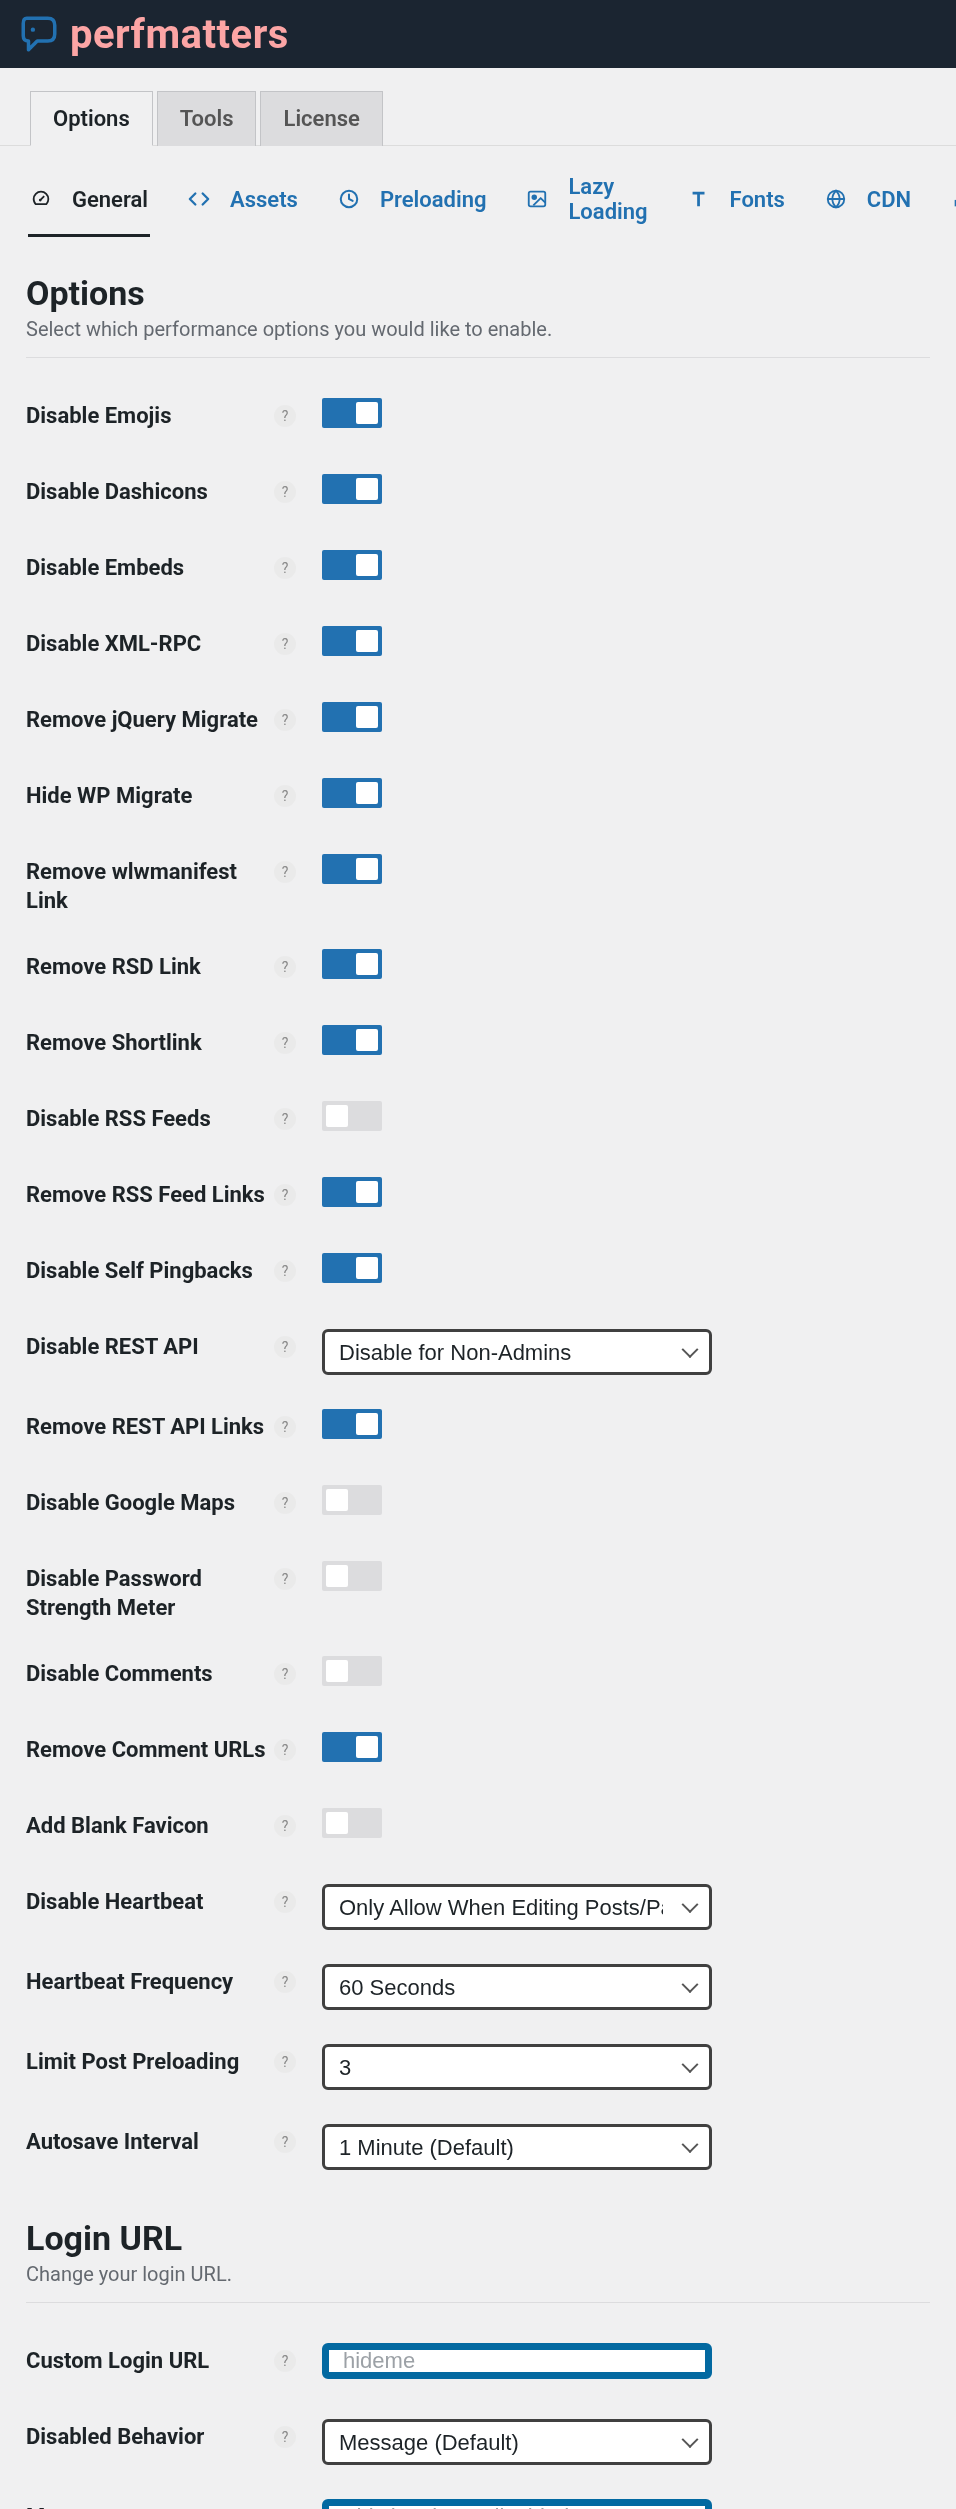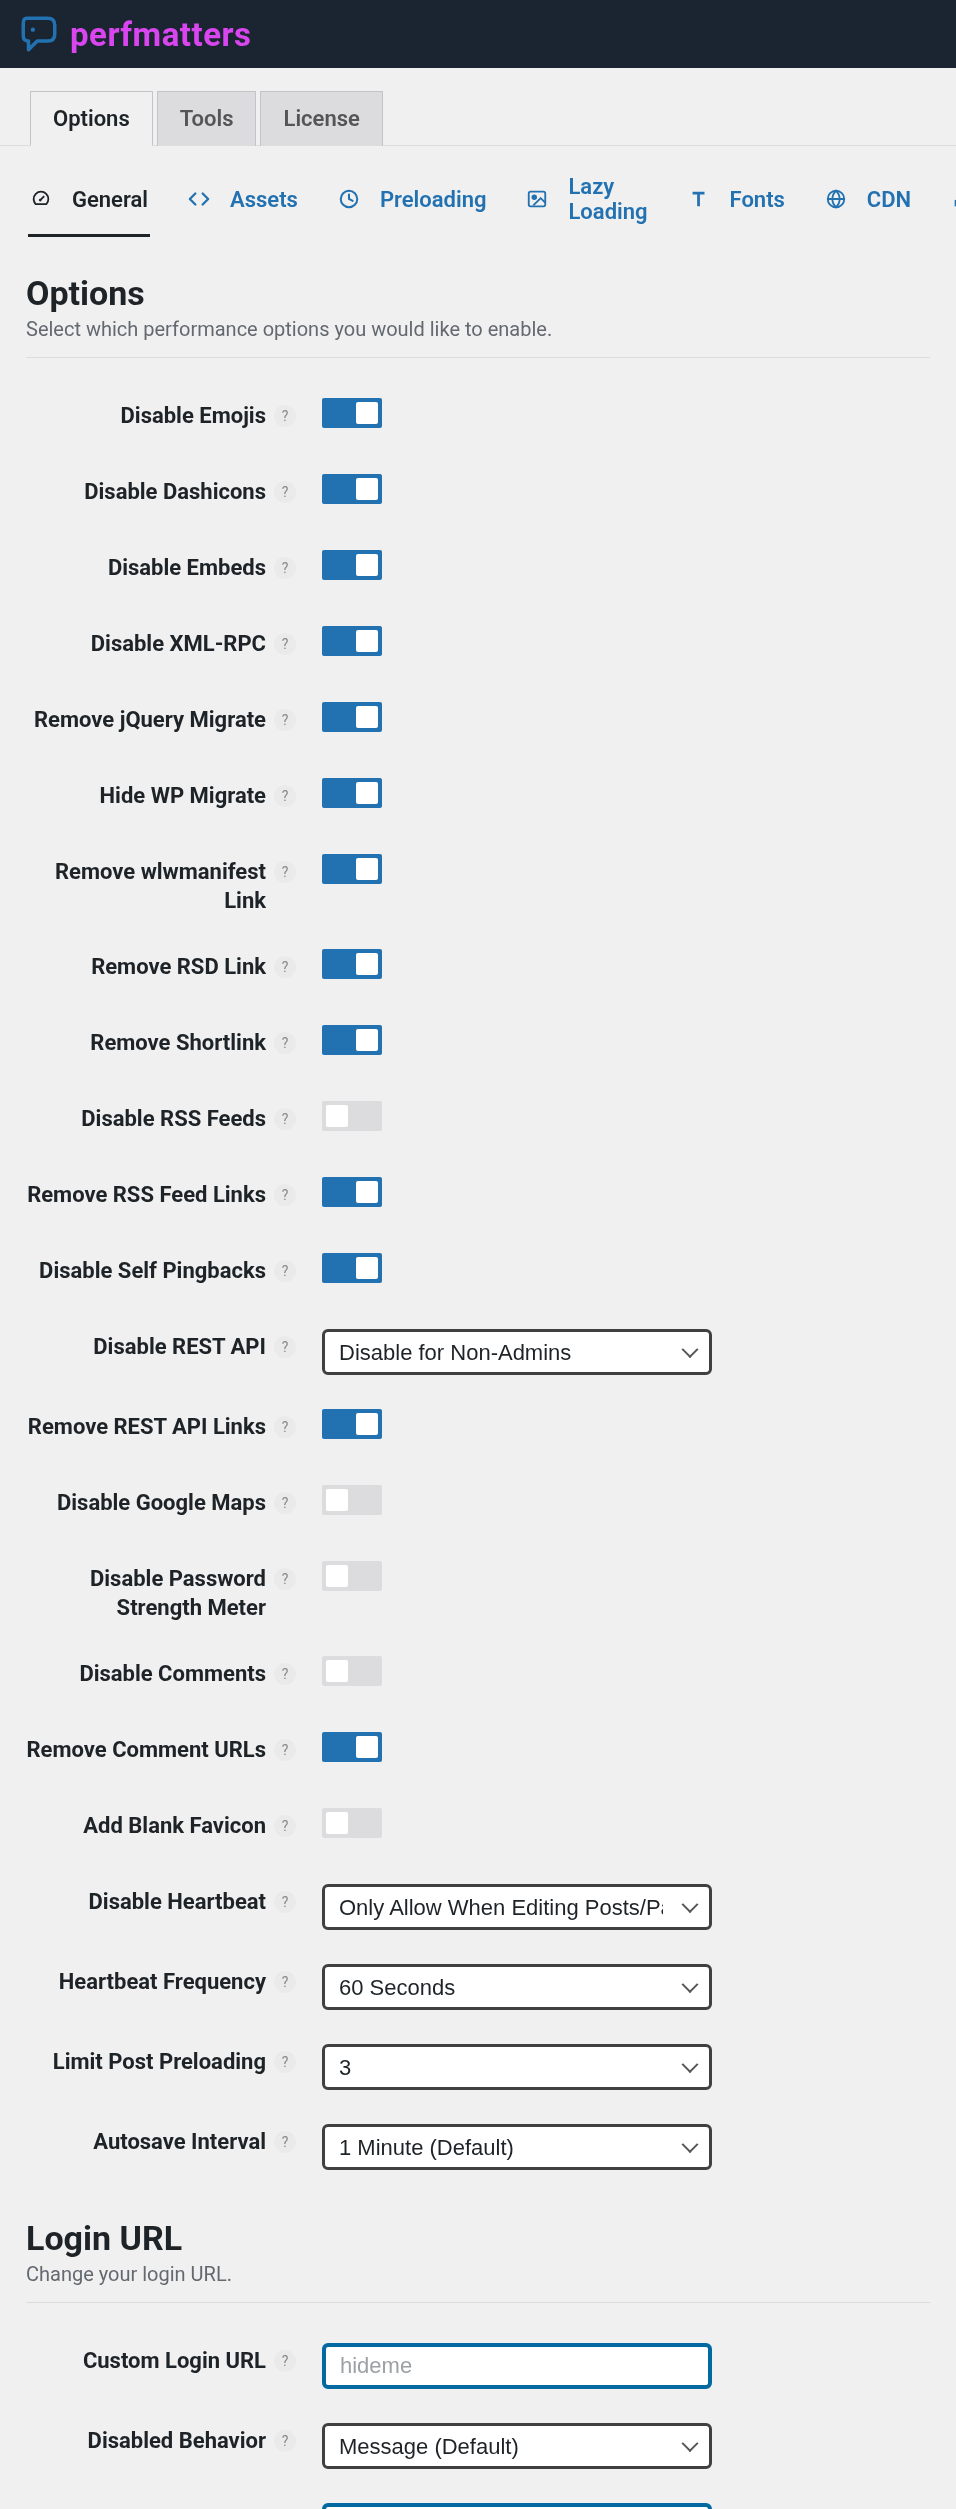--- a/index.html
+++ b/index.html
@@ -24,22 +24,22 @@
     gap: 10px;
   }
   .logo-icon {
     width: 42px;
     height: 42px;
     display: inline-flex;
     align-items: center;
     justify-content: center;
   }
   .logo-text {
-    color: #d946ef;
-    font-size: 33px;
+    color: #fca5a5;
+    font-size: 40px;
     font-weight: 700;
     letter-spacing: 0.5px;
   }
   
   .main-tabs {
     display: flex;
     padding: 22px 0 0 30px;
     gap: 4px;
     border-bottom: 1px solid #dcdcdc;
     position: relative;
@@ -115,21 +115,20 @@
     display: flex;
     align-items: flex-start;
     min-height: 48px;
     margin-bottom: 28px;
   }
   .form-label-col {
     width: 270px;
     display: flex;
     align-items: flex-start;
     padding-top: 10px;
-    text-align: right;
   }
   .form-label {
     font-size: 22px;
     font-weight: 700;
     color: #1d2327;
     line-height: 1.3;
     flex: 1;
     padding-right: 8px;
   }
   .help-icon {
@@ -205,26 +204,26 @@
     width: 10px;
     height: 10px;
     border-right: 2px solid #555;
     border-bottom: 2px solid #555;
     transform: translateY(-70%) rotate(45deg);
     pointer-events: none;
   }
   
   .text-input {
     width: 390px;
-    height: 46px;
+    height: 36px;
     padding: 0 14px;
     font-size: 22px;
     color: #1d2327;
     background: #fff;
-    border: 4px solid #0369a1;
+    border: 7px solid #0369a1;
     border-radius: 6px;
   }
   .text-input::placeholder {
     color: #9ca1a6;
   }
   .section-block { margin-top: 48px; }
 </style>
 </head>
 <body>
 

